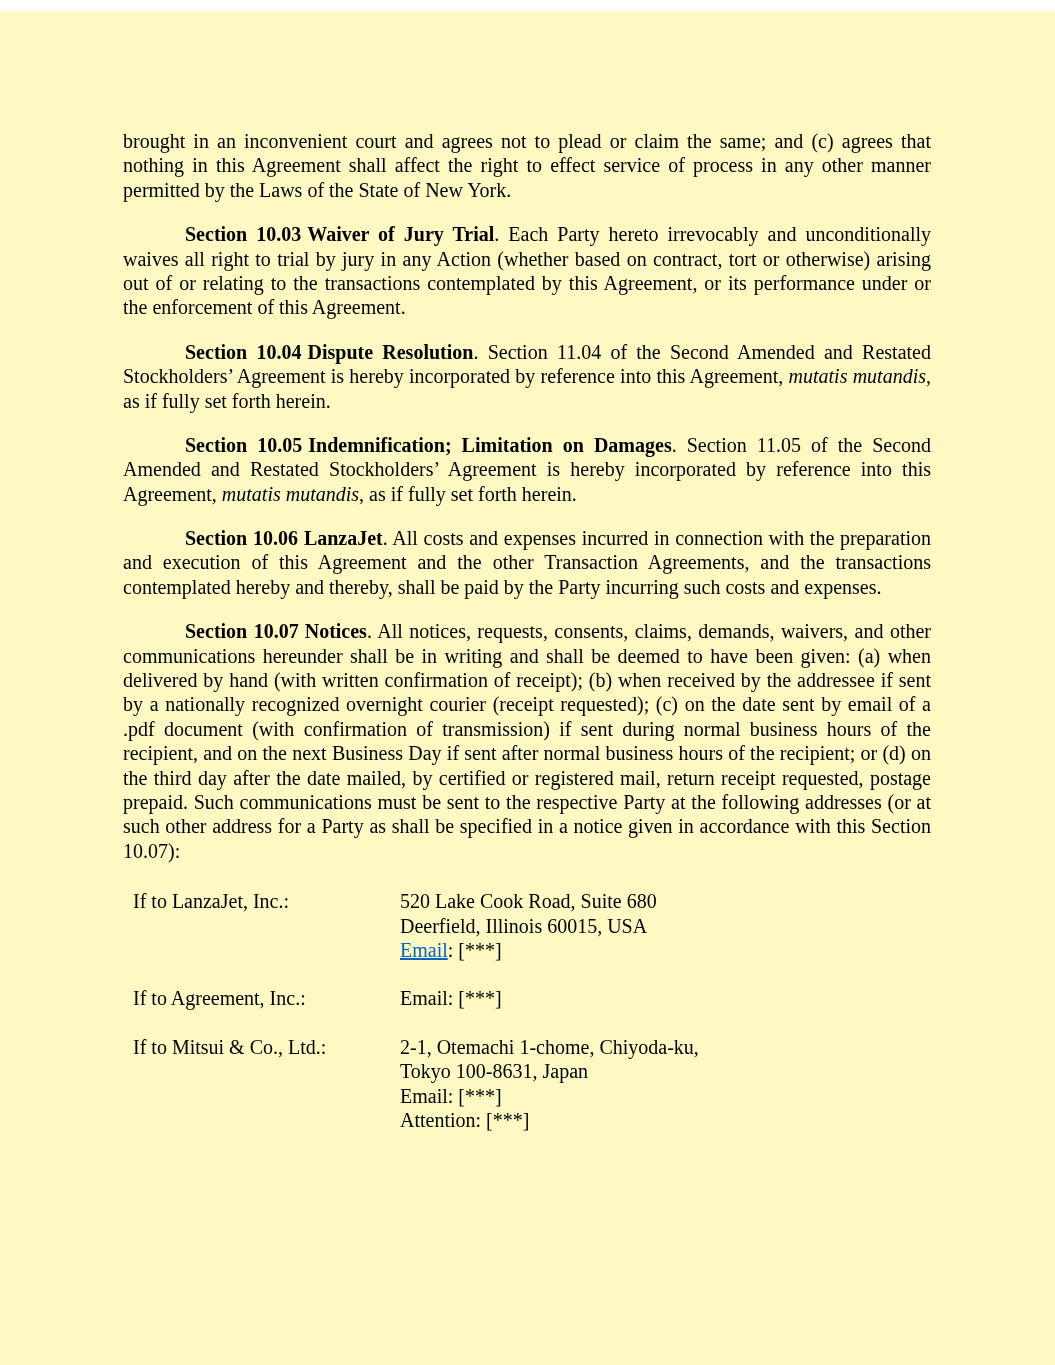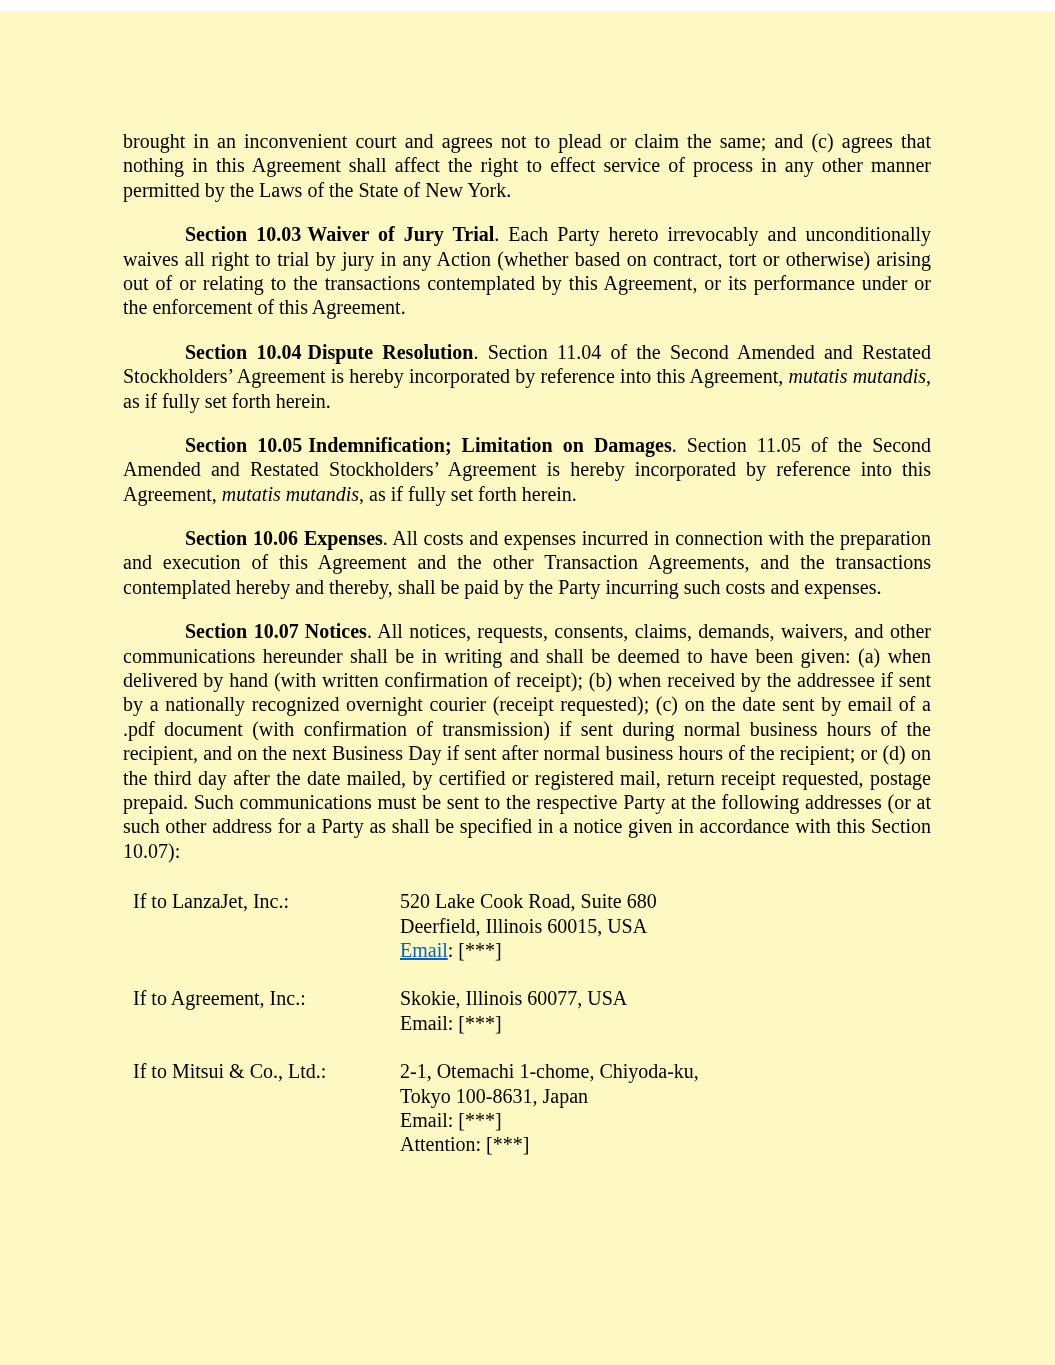--- a/index.html
+++ b/index.html
@@ -61,39 +61,38 @@
 <div class="page">
 
   <p class="para">brought in an inconvenient court and agrees not to plead or claim the same; and (c) agrees that nothing in this Agreement shall affect the right to effect service of process in any other manner permitted by the Laws of the State of New York.</p>
 
   <p class="para indent"><span class="bold sec-label">Section 10.03</span><span class="bold">Waiver of Jury Trial</span><span>.  Each Party hereto irrevocably and unconditionally waives all right to trial by jury in any Action (whether based on contract, tort or otherwise) arising out of or relating to the transactions contemplated by this Agreement, or its performance under or the enforcement of this Agreement.</span></p>
 
   <p class="para indent"><span class="bold sec-label">Section 10.04</span><span class="bold">Dispute Resolution</span><span>.  Section 11.04 of the Second Amended and Restated Stockholders’ Agreement is hereby incorporated by reference into this Agreement, </span><span class="italic">mutatis mutandis</span><span>, as if fully set forth herein.</span></p>
 
   <p class="para indent"><span class="bold sec-label">Section 10.05</span><span class="bold">Indemnification; Limitation on Damages</span><span>.  Section 11.05 of the Second Amended and Restated Stockholders’ Agreement is hereby incorporated by reference into this Agreement, </span><span class="italic">mutatis mutandis</span><span>, as if fully set forth herein.</span></p>
 
-  <p class="para indent"><span class="bold sec-label">Section 10.06</span><span class="bold">Expenses</span><span>.   All costs and expenses incurred in connection with the preparation and execution of this Agreement and the other Transaction Agreements, and the transactions contemplated hereby and thereby, shall be paid by the Party incurring such costs and expenses.</span></p>
+  <p class="para indent"><span class="bold sec-label">Section 10.06</span><span class="bold">LanzaJet</span><span>.   All costs and expenses incurred in connection with the preparation and execution of this Agreement and the other Transaction Agreements, and the transactions contemplated hereby and thereby, shall be paid by the Party incurring such costs and expenses.</span></p>
 
   <p class="para indent"><span class="bold sec-label">Section 10.07</span><span class="bold">Notices</span><span>.  All notices, requests, consents, claims, demands, waivers, and other communications hereunder shall be in writing and shall be deemed to have been given: (a) when delivered by hand (with written confirmation of receipt); (b) when received by the addressee if sent by a nationally recognized overnight courier (receipt requested); (c) on the date sent by email of a .pdf document (with confirmation of transmission) if sent during normal business hours of the recipient, and on the next Business Day if sent after normal business hours of the recipient; or (d) on the third day after the date mailed, by certified or registered mail, return receipt requested, postage prepaid.  Such communications must be sent to the respective Party at the following addresses (or at such other address for a Party as shall be specified in a notice given in accordance with this Section 10.07):</span></p>
 
   <div class="addresses">
 
     <div class="addr-row">
       <div class="addr-party">If to LanzaJet, Inc.:</div>
       <div class="addr-lines">
         <div>520 Lake Cook Road, Suite 680</div>
         <div>Deerfield, Illinois 60015, USA</div>
         <div><a class="email-link" href="#" style="color: rgb(5, 99, 193);">Email</a><span>: [***]</span></div>
       </div>
     </div>
 
     <div class="addr-row">
       <div class="addr-party">If to Agreement, Inc.:</div>
       <div class="addr-lines">
-        <div>Skokie, Illinois 60077, USA</div>
         <div>Email: [***]</div>
       </div>
     </div>
 
     <div class="addr-row">
       <div class="addr-party">If to Mitsui &amp; Co., Ltd.:</div>
       <div class="addr-lines">
         <div>2-1, Otemachi 1-chome, Chiyoda-ku,</div>
         <div>Tokyo 100-8631, Japan</div>
         <div>Email: [***]</div>

